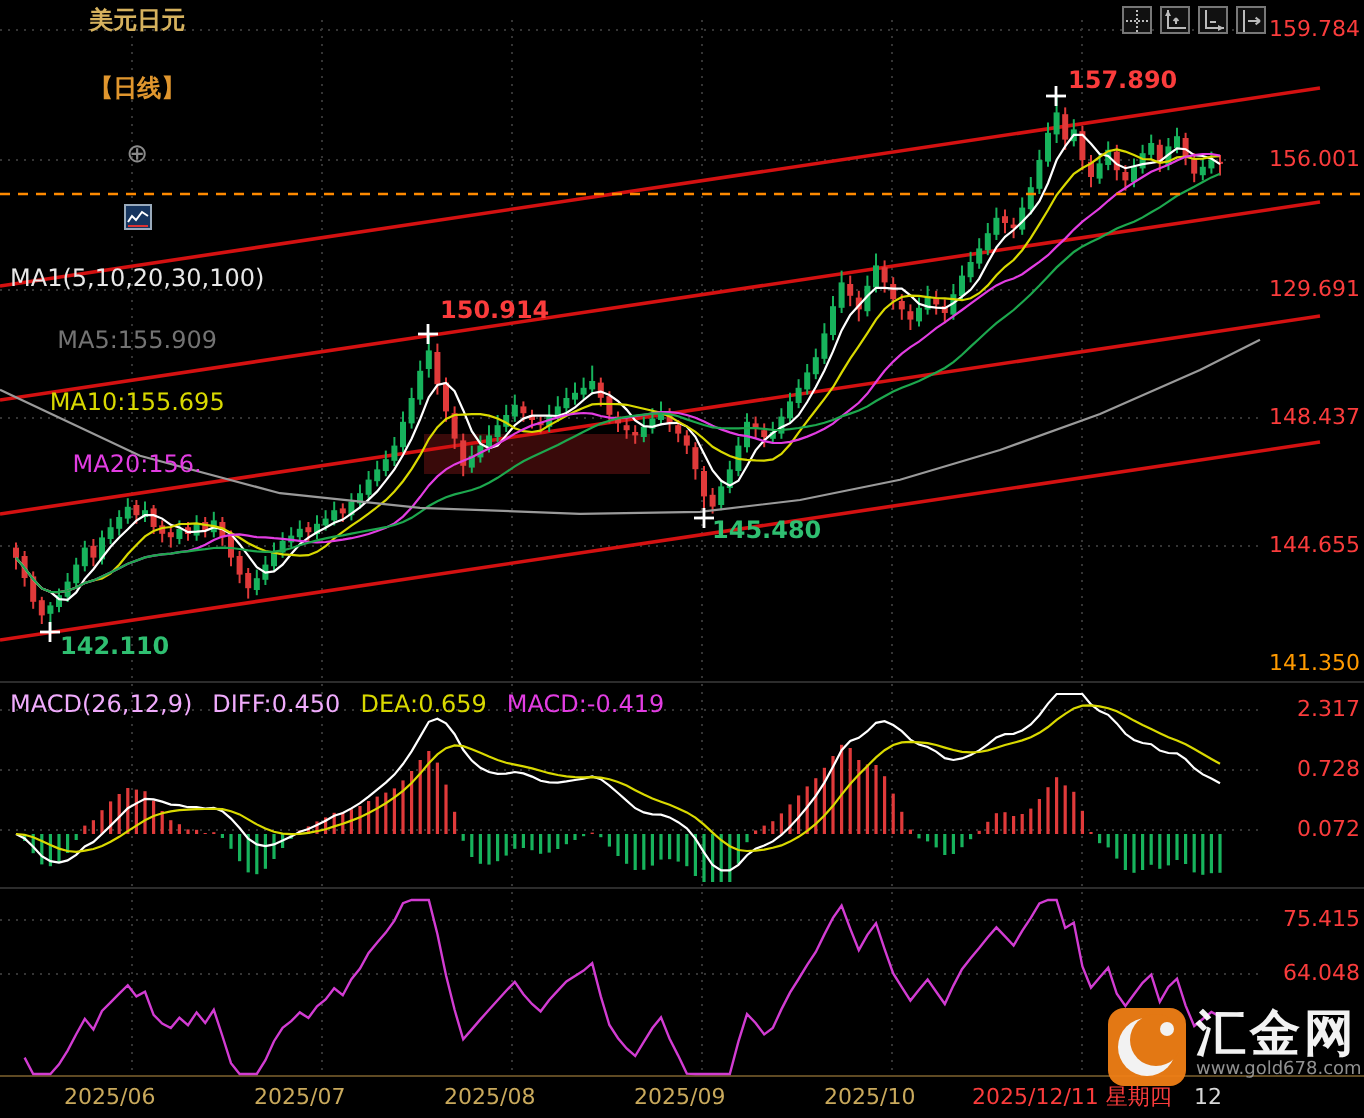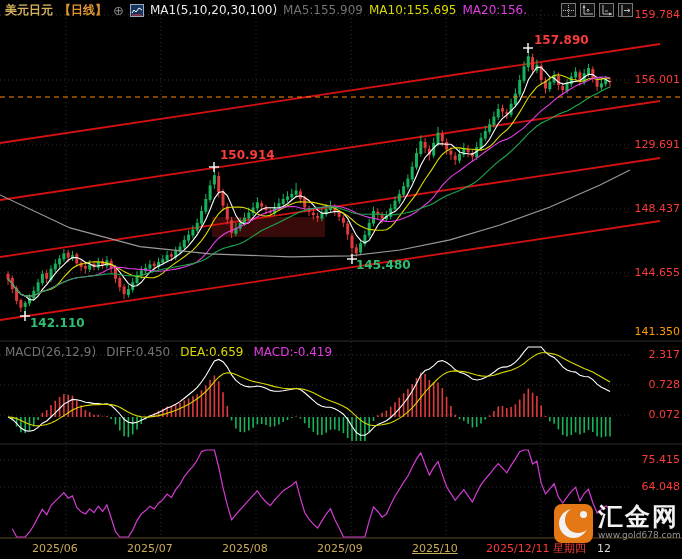--- a/index.html
+++ b/index.html
@@ -1,38 +1,38 @@
 <!DOCTYPE html>
 <html><head>
 <meta charset="utf-8">
 <style>
   html,body{margin:0;padding:0;background:#000;}
   #app{position:relative;width:682px;height:559px;background:#000;overflow:hidden;
        font-family:"DejaVu Sans","Liberation Sans",sans-serif;}
   #header{position:absolute;left:5px;top:2px;height:16px;display:flex;align-items:center;
-          gap:6px;font-size:12px;white-space:nowrap;z-index:5;}
+          gap:17px;font-size:12px;white-space:nowrap;z-index:5;flex-direction:column;}
   .sym{color:#d6b25e;font-weight:bold;}
   .per{color:#e0962e;font-weight:bold;}
   .plus{color:#8a8a8a;font-size:13px;}
   .mas{color:#e8e8e8;}
   .ma5{color:#737373;}
   .ma10{color:#d9d900;}
   .ma20{color:#e23de2;}
   #toolbar{position:absolute;right:49px;top:3px;display:flex;gap:4px;z-index:6;}
   .tool{width:15px;height:14px;border:1px solid #777;background:#111;display:flex;
         align-items:center;justify-content:center;box-sizing:border-box;cursor:pointer;}
   #chart-svg{position:absolute;left:0;top:0;z-index:1;}
   #overlays{position:absolute;left:0;top:0;width:682px;height:559px;z-index:4;pointer-events:none;}
   .lbl{position:absolute;font-size:11px;line-height:12px;white-space:nowrap;}
   .ann{font-size:12px;font-weight:bold;}
   #macd-row,#rsi-row{position:absolute;left:5px;display:flex;gap:10px;font-size:12px;
           white-space:nowrap;z-index:5;}
   #macd-row{top:345px;}
   #rsi-row{top:448px;}
-  .w{color:#737373;}
+  .w{color:#f0abfc;}
   .y{color:#d9d900;}
   .m{color:#e23de2;}
   #watermark{position:absolute;left:554px;top:504px;display:flex;align-items:flex-start;
              gap:5px;z-index:3;opacity:.95;}
   #wm-logo{width:39px;height:39px;background:#f07f16;border-radius:8px;position:relative;overflow:hidden;}
   #wm-logo .c1{position:absolute;left:5px;top:5px;width:29px;height:29px;border-radius:50%;background:#fff;}
   #wm-logo .c2{position:absolute;left:11px;top:3px;width:26px;height:26px;border-radius:50%;background:#f07f16;}
   #wm-logo .c3{position:absolute;left:26px;top:7px;width:7px;height:7px;border-radius:50%;background:#fff;}
   #wm-text .site{color:#fff;font-weight:bold;font-size:25px;line-height:26px;letter-spacing:2px;}
   #wm-text .url{color:#9a9a9a;font-size:9px;line-height:10px;}
@@ -584,21 +584,21 @@
       <span class="lbl" style="right: 2px; top: 326px; color: rgb(255, 154, 0);">141.350</span>
       <span class="lbl" style="right: 2px; top: 349px; color: rgb(250, 60, 60);">2.317</span>
       <span class="lbl" style="right: 2px; top: 379px; color: rgb(250, 60, 60);">0.728</span>
       <span class="lbl" style="right: 2px; top: 409px; color: rgb(250, 60, 60);">0.072</span>
       <span class="lbl" style="right: 2px; top: 454px; color: rgb(250, 60, 60);">75.415</span>
       <span class="lbl" style="right: 2px; top: 481px; color: rgb(250, 60, 60);">64.048</span>
       <span class="lbl" style="left: 32px; top: 543px; color: rgb(201, 169, 92);">2025/06</span>
       <span class="lbl" style="left: 127px; top: 543px; color: rgb(201, 169, 92);">2025/07</span>
       <span class="lbl" style="left: 222px; top: 543px; color: rgb(201, 169, 92);">2025/08</span>
       <span class="lbl" style="left: 317px; top: 543px; color: rgb(201, 169, 92);">2025/09</span>
-      <span class="lbl" style="left: 412px; top: 543px; color: rgb(201, 169, 92); text-decoration: underline;">2025/10</span>
+      <span class="lbl" style="left: 412px; top: 543px; color: rgb(201, 169, 92);">2025/10</span>
       <span class="lbl" style="left: 486px; top: 543px; color: rgb(250, 60, 60);">2025/12/11 星期四</span>
       <span class="lbl" style="left: 597px; top: 543px; color: rgb(216, 216, 216);">12</span>
       <span class="lbl ann" style="left: 534px; top: 34px; color: rgb(250, 60, 60);">157.890</span>
       <span class="lbl ann" style="left: 220px; top: 149px; color: rgb(250, 60, 60); text-align: right;">150.914</span>
       <span class="lbl ann" style="left: 356px; top: 259px; color: rgb(47, 191, 113);">145.480</span>
       <span class="lbl ann" style="left: 30px; top: 317px; color: rgb(47, 191, 113);">142.110</span>
     </div>
 
 </div>
 

